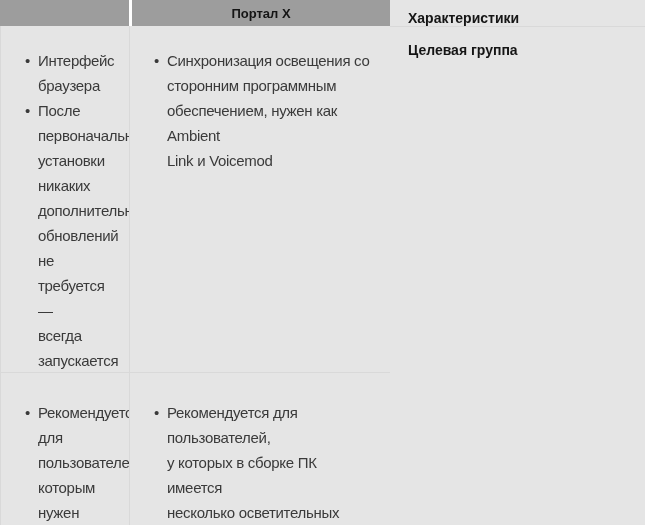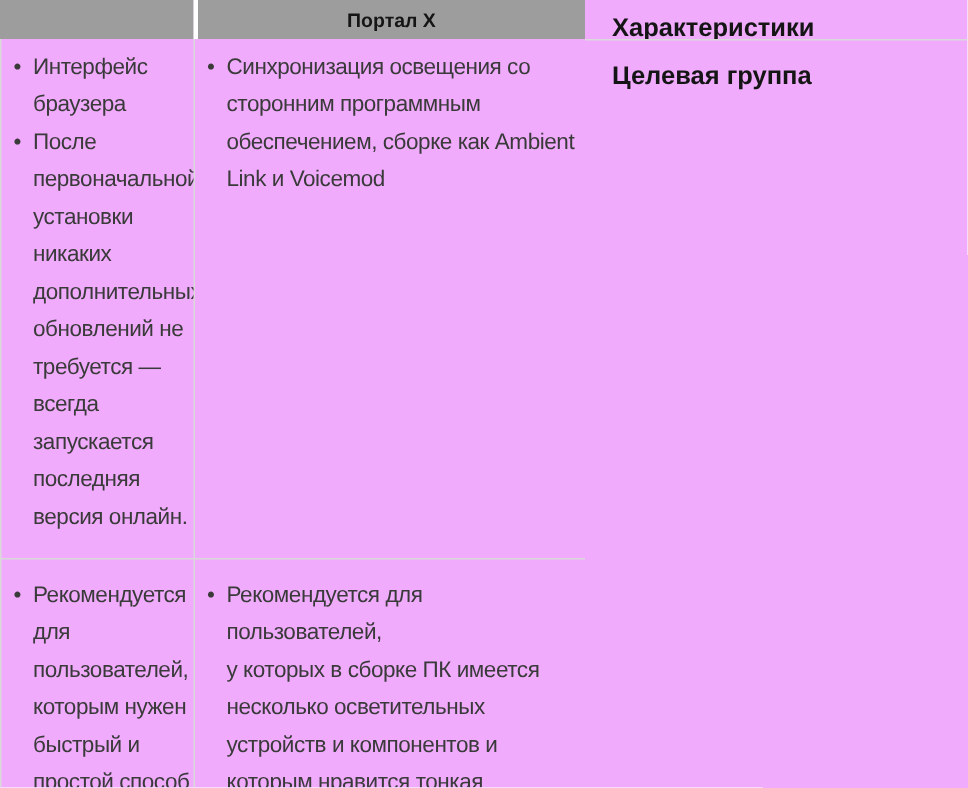--- a/index.html
+++ b/index.html
@@ -18,21 +18,21 @@
       --body-text: #3a3a3a;
       --heading-text: #151515;
     }
     .tbl {
       display: grid;
       grid-template-columns: 129px 261px 255px;
       grid-template-rows: 26px 346px 153px;
       width: 645px;
       height: 525px;
       overflow: hidden;
-      background: #f0abfc;
+      background: #e5e5e5;
     }
     .th {
       background: var(--header-bg);
       display: flex;
       align-items: center;
       justify-content: center;
       font-size: 13px;
       font-weight: 700;
       color: var(--heading-text);
     }
@@ -50,30 +50,30 @@
     .td.c2, .td.c3 {
       border-left: 1px solid var(--border);
     }
     .r2 {
       border-top: 1px solid var(--border);
     }
     .td.r2 {
       padding-top: 11px;
     }
     .label {
-      font-size: 17px;
+      font-size: 14px;
       font-weight: 700;
       color: var(--heading-text);
       padding-left: 18px;
       padding-right: 6px;
       letter-spacing: 0;
       line-height: 25px;
     }
     .bullets {
-      margin: 0;
+      margin: 16px;
       padding: 0 2px 0 0;
       list-style: none;
     }
     .bullets li {
       position: relative;
       padding-left: 21px;
       white-space: pre-line;
     }
     .bullets li::before {
       content: "\2022";
@@ -98,21 +98,21 @@
 никаких дополнительных
 обновлений не требуется —
 всегда запускается последняя
 версия онлайн.</li>
       </ul>
   </div>
   <div class="td r1 c3">
     <ul class="bullets">
         <li>Синхронизация освещения со
 сторонним программным
-обеспечением, сборке как Ambient
+обеспечением, нужен как Ambient
 Link и Voicemod</li>
       </ul>
   </div>
 
   <div class="td label r2 c1">Целевая группа</div>
   <div class="td r2 c2">
     <ul class="bullets">
         <li>Рекомендуется для пользователей,
 которым нужен быстрый и
 простой способ управления

